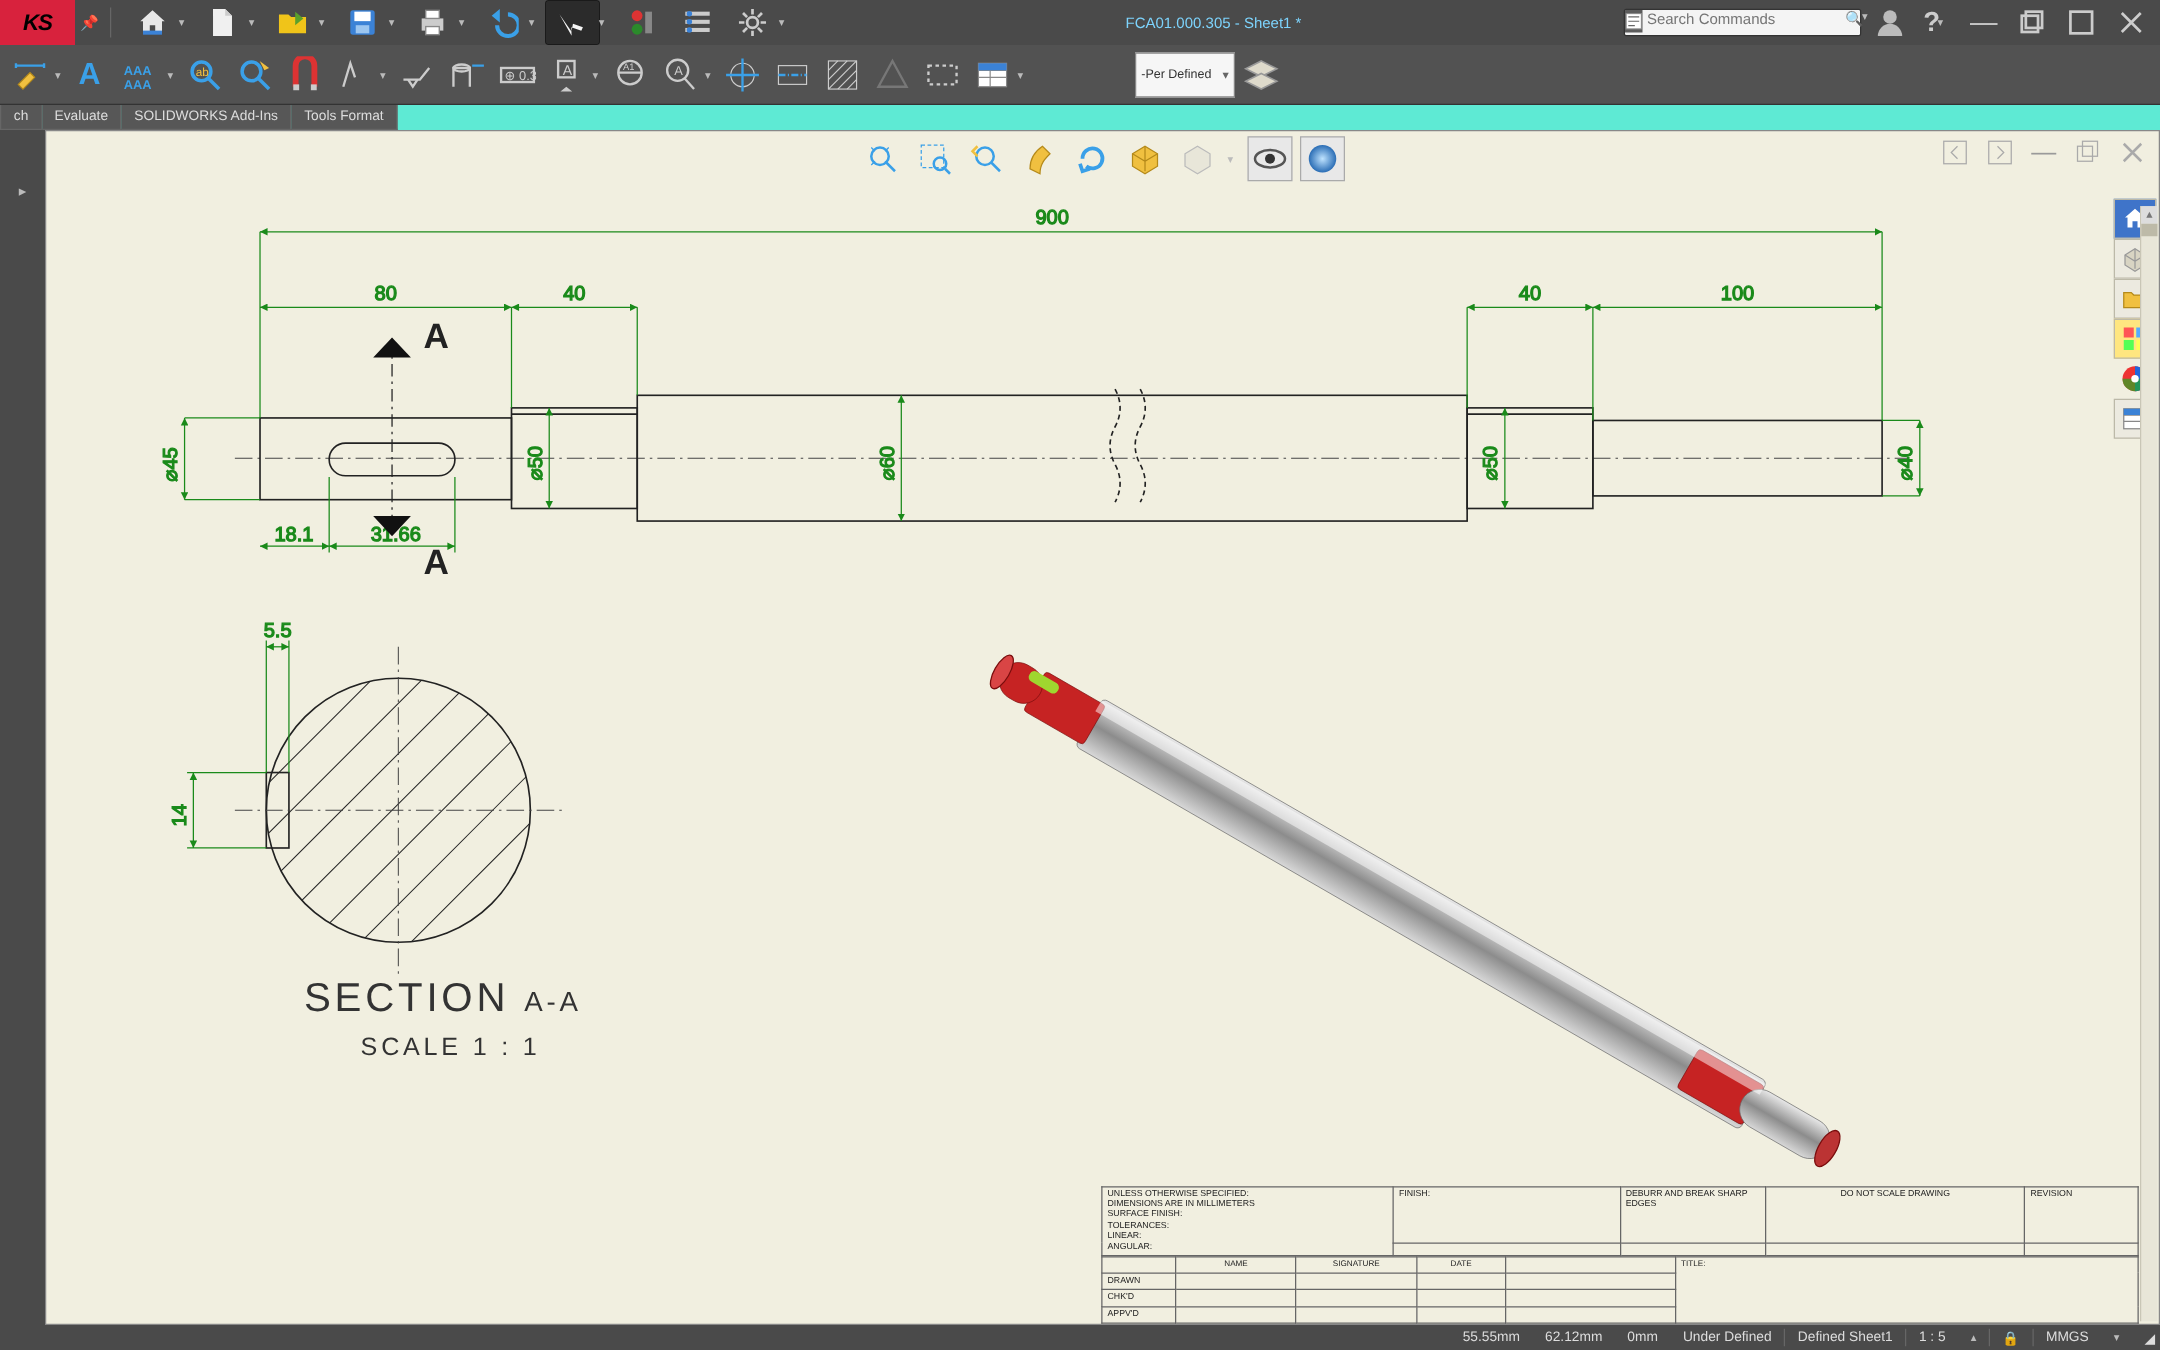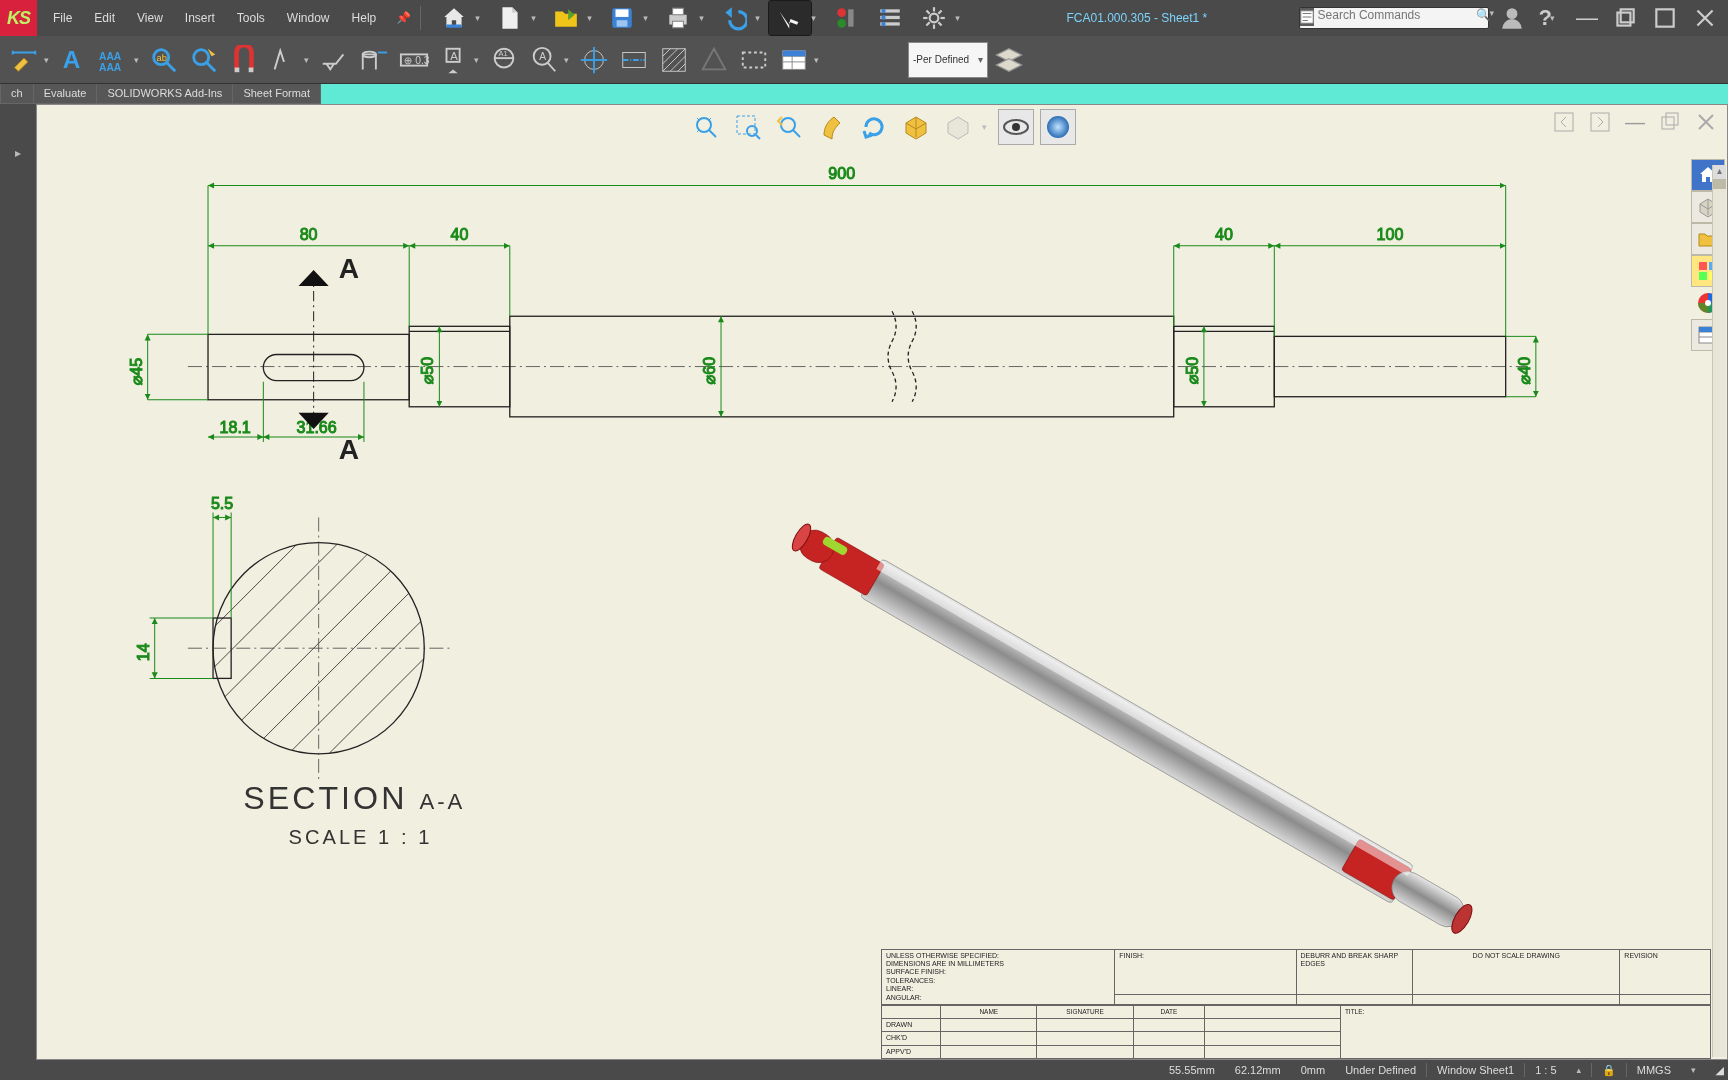--- a/index.html
+++ b/index.html
@@ -1,19 +1,19 @@
 <!DOCTYPE html>
 <html><head>
 <meta charset="utf-8">
 <style>
 *{margin:0;padding:0;box-sizing:border-box;font-family:"Segoe UI",Arial,sans-serif;-webkit-user-select:none;user-select:none}
 html,body{width:1728px;height:1080px;overflow:hidden;background:#4a4a4a}
 
 #topstrip{display:flex;align-items:center;height:36px;background:#4a4a4a;color:#ddd;font-size:12px}
-.logo{width:37px;height:36px;background:#d8223d;color:#bef264;display:flex;align-items:center;justify-content:center;font:italic 700 18px/1 Arial;letter-spacing:-1px;overflow:hidden}
+.logo{width:60px;height:36px;background:#d8223d;color:#000000;display:flex;align-items:center;justify-content:center;font:italic 700 18px/1 Arial;letter-spacing:-1px;overflow:hidden}
 .menubar{display:flex;gap:2px;padding:0 6px}
 .menubar span{padding:6px 10px;cursor:default}
 .pin{width:24px;text-align:center;color:#bbb}
 .qa{display:flex;align-items:center;gap:2px;padding:0 8px}
 .qbtn{width:42px;height:34px;display:flex;align-items:center;justify-content:center;border-radius:2px}
 .qbtn.sel{background:#2b2b2b;outline:1px solid #1a1a1a}
 .qbtn svg{width:26px;height:26px}
 .qdrop{width:10px;color:#bbb;font-size:9px;margin-left:-2px;margin-right:2px}
 .doctitle{flex:1;text-align:center;color:#7dd3fc;font-size:12px}
 .searchbox{display:flex;align-items:flex-start;width:190px;height:22px;background:#f4f4f4;border:1px solid #333;border-radius:2px}
@@ -79,29 +79,20 @@
 
 .shaft1{fill:url(#gSteel);stroke:#666;stroke-width:.5}
 .shaft2{fill:#c62323;stroke:#7a0d0d;stroke-width:.5}
 .shaft3{fill:#9fd62f}
 </style>
 </head>
 <body>
 
 <div id="topstrip">
   <div class="logo">KS</div>
-  <div class="menubar">
-    <span>File</span>
-    <span>Edit</span>
-    <span>View</span>
-    <span>Insert</span>
-    <span>Tools</span>
-    <span>Window</span>
-    <span>Help</span>
-  </div>
   <div class="pin">📌</div>
   <div style="width:1px;height:24px;background:#666;margin:0 4px"></div>
 
   <div class="qa">
     <div class="qbtn">
         <svg viewBox="0 0 24 24">
           <path fill="#e8e8e8" d="M12 3l9 8h-2v9h-5v-6h-4v6H5v-9H3z"></path>
           <rect x="5" y="18" width="14" height="3" fill="#3b82d6"></rect>
         </svg>
       </div>
@@ -367,21 +358,21 @@
         <path d="M12 11l10 5-10 5-10-5z" fill="#dedacb" stroke="#999"></path>
       </svg>
     </div>
   <div style="width:700px"></div>
 </div>
 
 <div id="cmdtabs">
   <span class="edge">ch</span>
   <span>Evaluate</span>
   <span>SOLIDWORKS Add-Ins</span>
-  <span>Sheet Format</span>
+  <span>Tools Format</span>
 </div>
 
 <div id="work">
   <div id="leftgutter">
     <div class="expand">▸</div>
   </div>
 
   <div id="sheet">
 
     <div id="hud">
@@ -719,21 +710,21 @@
     </div>
   </div>
 </div>
 
 <div id="status">
   <span class="r">55.55mm</span>
   <span>62.12mm</span>
   <span>0mm</span>
   <span>Under Defined</span>
   <span class="sep"></span>
-  <span>Window Sheet1</span>
+  <span>Defined Sheet1</span>
   <span class="sep"></span>
   <span>1 : 5</span>
   <span style="font-size:9px;color:#bbb">▴</span>
   <span class="sep"></span>
   <span>🔒</span>
   <span class="sep"></span>
   <span>MMGS</span>
   <span style="font-size:9px;color:#bbb">▾</span>
   <span style="padding-right:4px">◢</span>
 </div>

